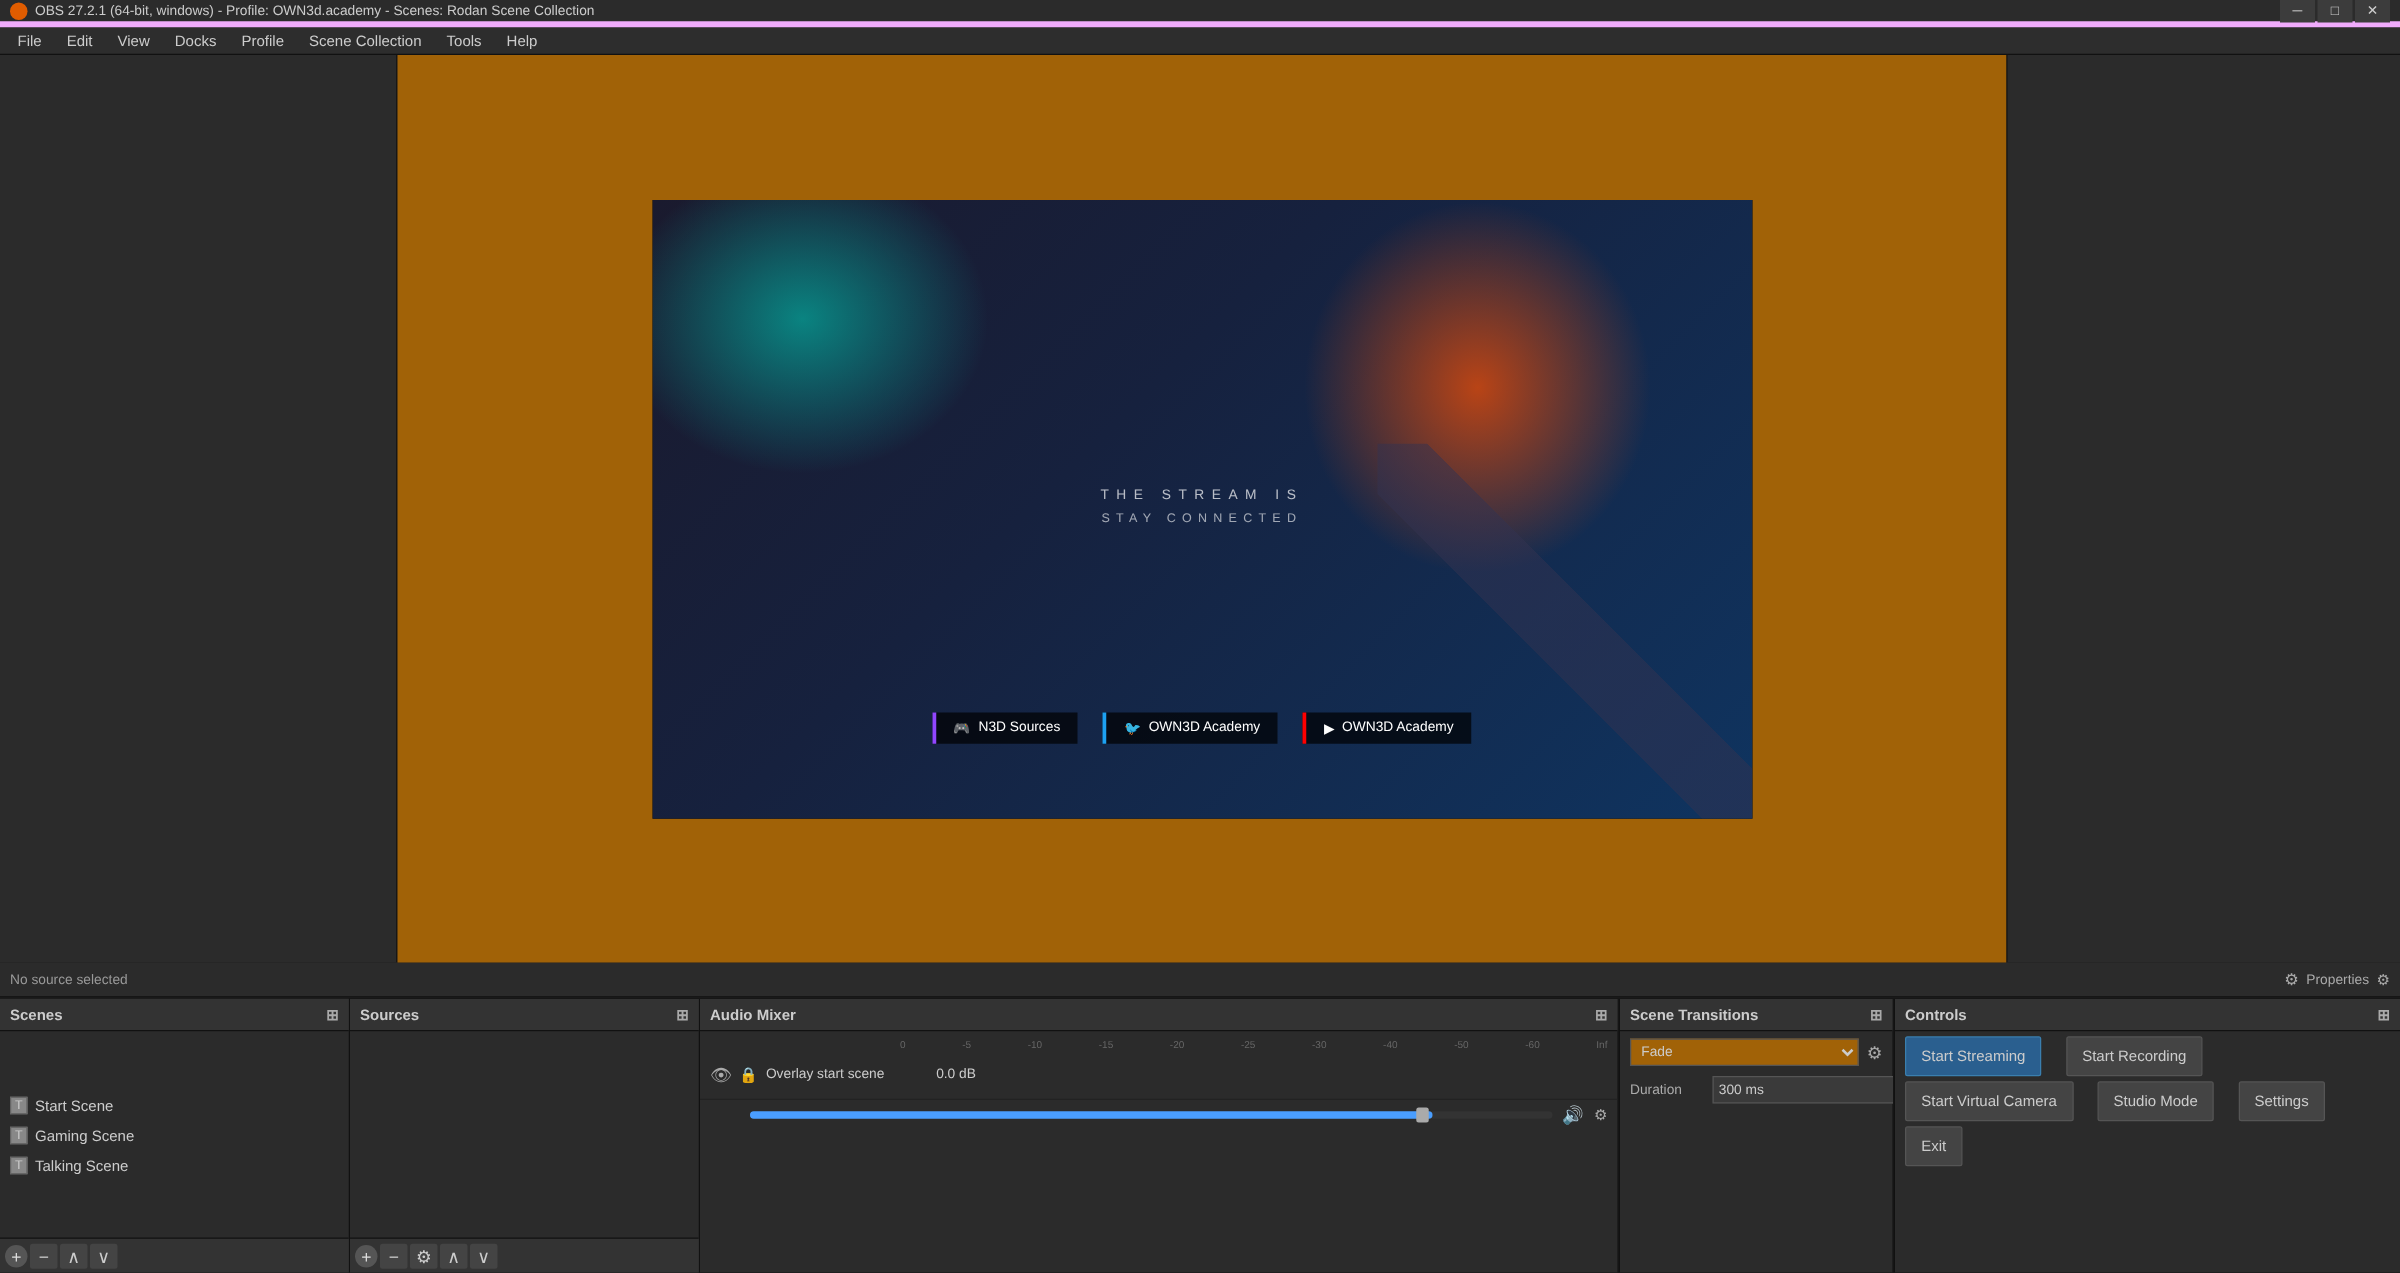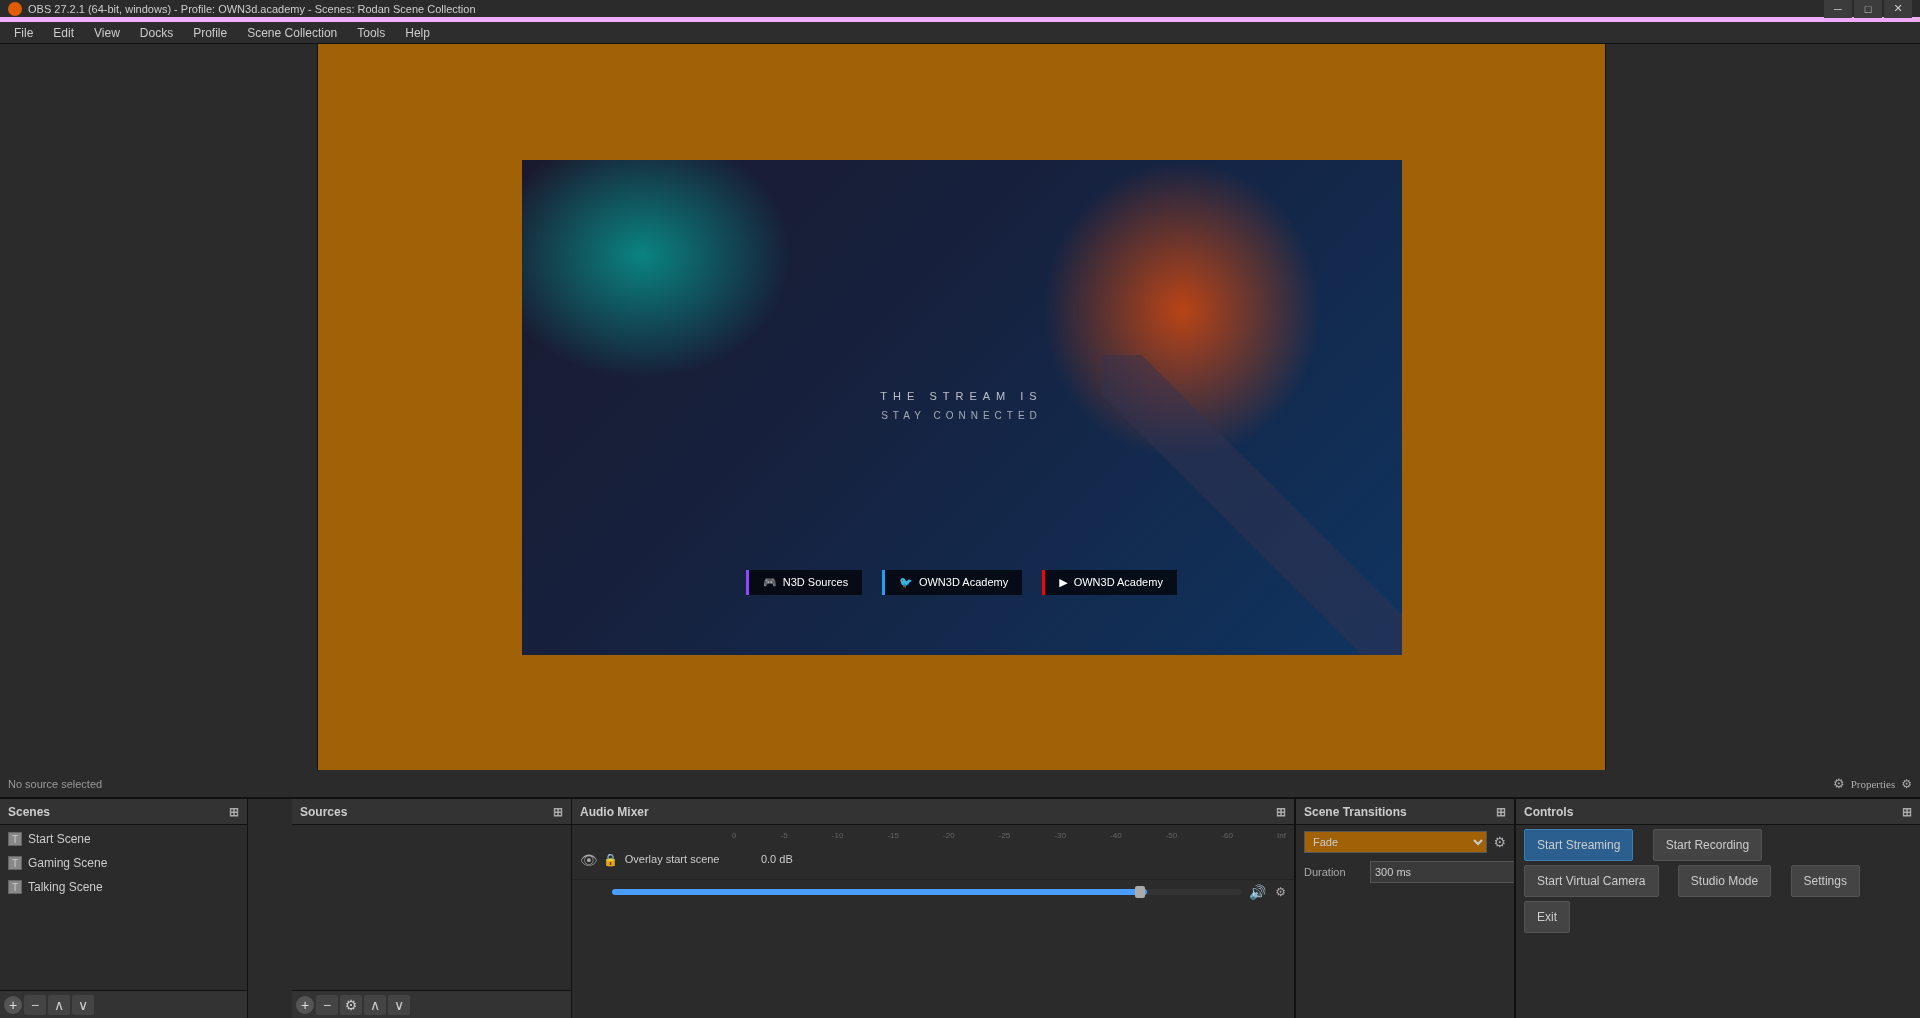--- a/index.html
+++ b/index.html
@@ -274,21 +274,21 @@
       border-bottom: 1px solid #111;
       font-size: 11px;
       color: #999;
     }
     #sources-header-bar .gear-icon {
       color: #aaa;
       font-size: 13px;
     }
 
     
-    #scenes-panel { width: 248px; }
+    #scenes-panel { width: 280px; gap: 45px; }
     #sources-panel { width: 280px; }
 
     
     #audio-panel {
       flex: 1;
       min-width: 380px;
     }
 
     .audio-track {
       height: 40px;
@@ -507,21 +507,21 @@
         </div>
       </div>
     </div>
 
     <div id="right-sidebar"></div>
   </div>
 
   <div id="sources-header-bar">
     <span style="flex:1;">No source selected</span>
     <span class="gear-icon">⚙</span>
-    <span style="color:#aaa;cursor:pointer;font-family:Liberation Serif, serif;">Properties</span>
+    <span style="color:#aaa;cursor:pointer;">Properties</span>
     <span style="color:#aaa;cursor:pointer;font-size:12px;">⚙</span>
   </div>
 
   <div id="bottom-panel">
 
     <div class="panel" id="scenes-panel">
       <div class="panel-header">
         <span>Scenes</span>
         <span style="cursor:pointer;color:#aaa;">⊞</span>
       </div>
@@ -540,21 +540,21 @@
         </div>
       </div>
       <div class="panel-footer">
         <div class="add-btn-circle">+</div>
         <button class="panel-footer-btn">−</button>
         <button class="panel-footer-btn">∧</button>
         <button class="panel-footer-btn">∨</button>
       </div>
     </div>
 
-    <div class="panel" id="sources-panel" style="position:relative;margin-left:44px;">
+    <div class="panel" id="sources-panel" style="position:relative;">
       <div class="panel-header">
         <span>Sources</span>
         <span style="cursor:pointer;color:#aaa;">⊞</span>
       </div>
       <div class="panel-content"></div>
       <div class="panel-footer">
         <div class="add-btn-circle">+</div>
         <button class="panel-footer-btn">−</button>
         <button class="panel-footer-btn">⚙</button>
         <button class="panel-footer-btn">∧</button>

